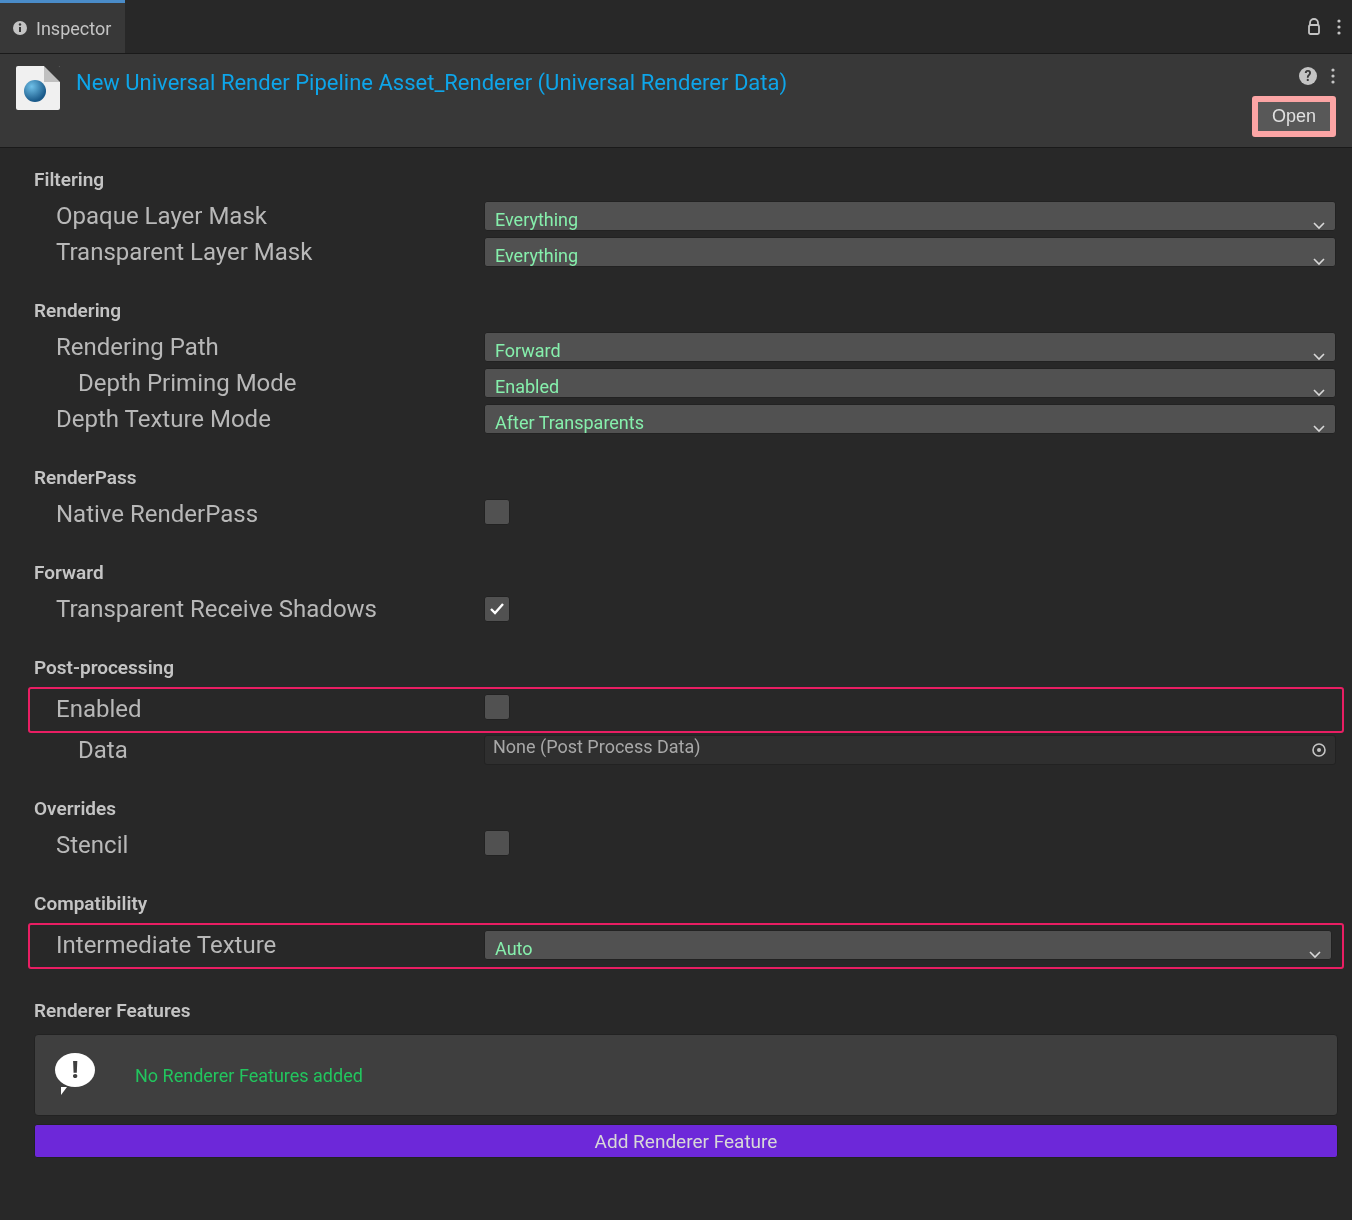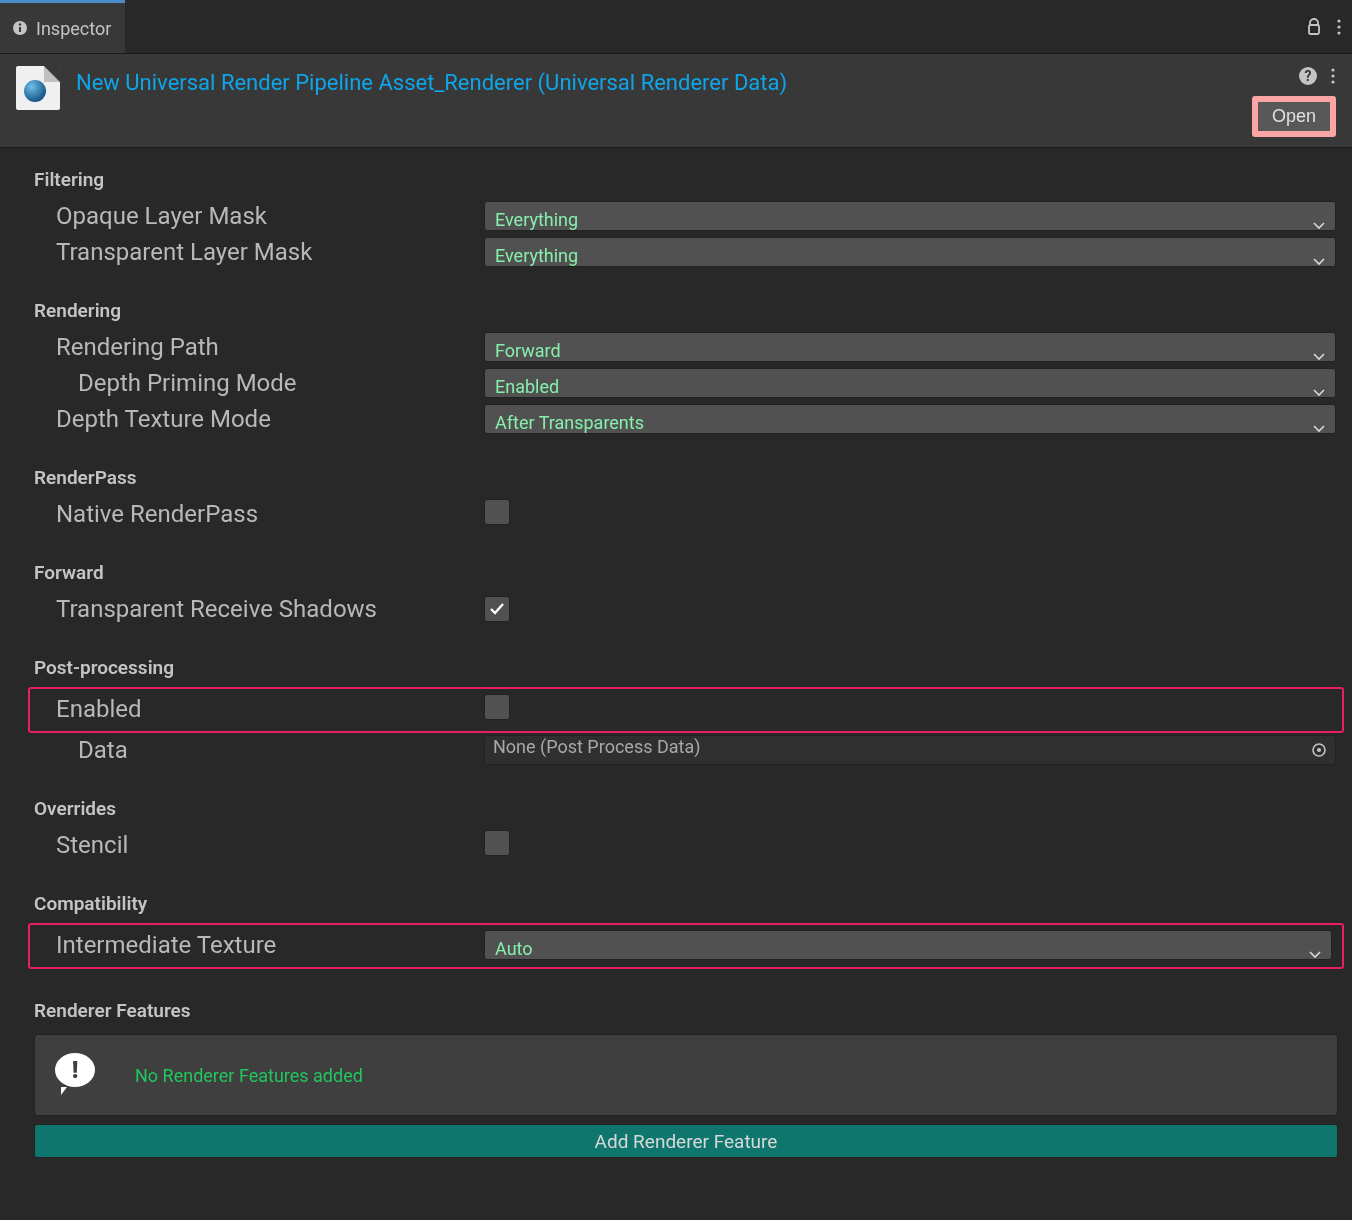--- a/index.html
+++ b/index.html
@@ -199,21 +199,21 @@
   .speech-bubble::after {
     content: "";
     position: absolute;
     bottom: -8px; left: 6px;
     border-width: 8px 6px 0 0;
     border-style: solid;
     border-color: #fff transparent transparent transparent;
   }
   .features-text { color: #22c55e; font-size: 18px; }
   .add-btn {
-    background: #0f766e;
+    background: #6d28d9;
     border: 1px solid #222;
     border-radius: 3px;
     height: 34px;
     display: flex;
     align-items: center;
     justify-content: center;
     color: #d8d8d8;
     font-size: 19px;
     cursor: pointer;
     margin: 8px 4px 0 0;

